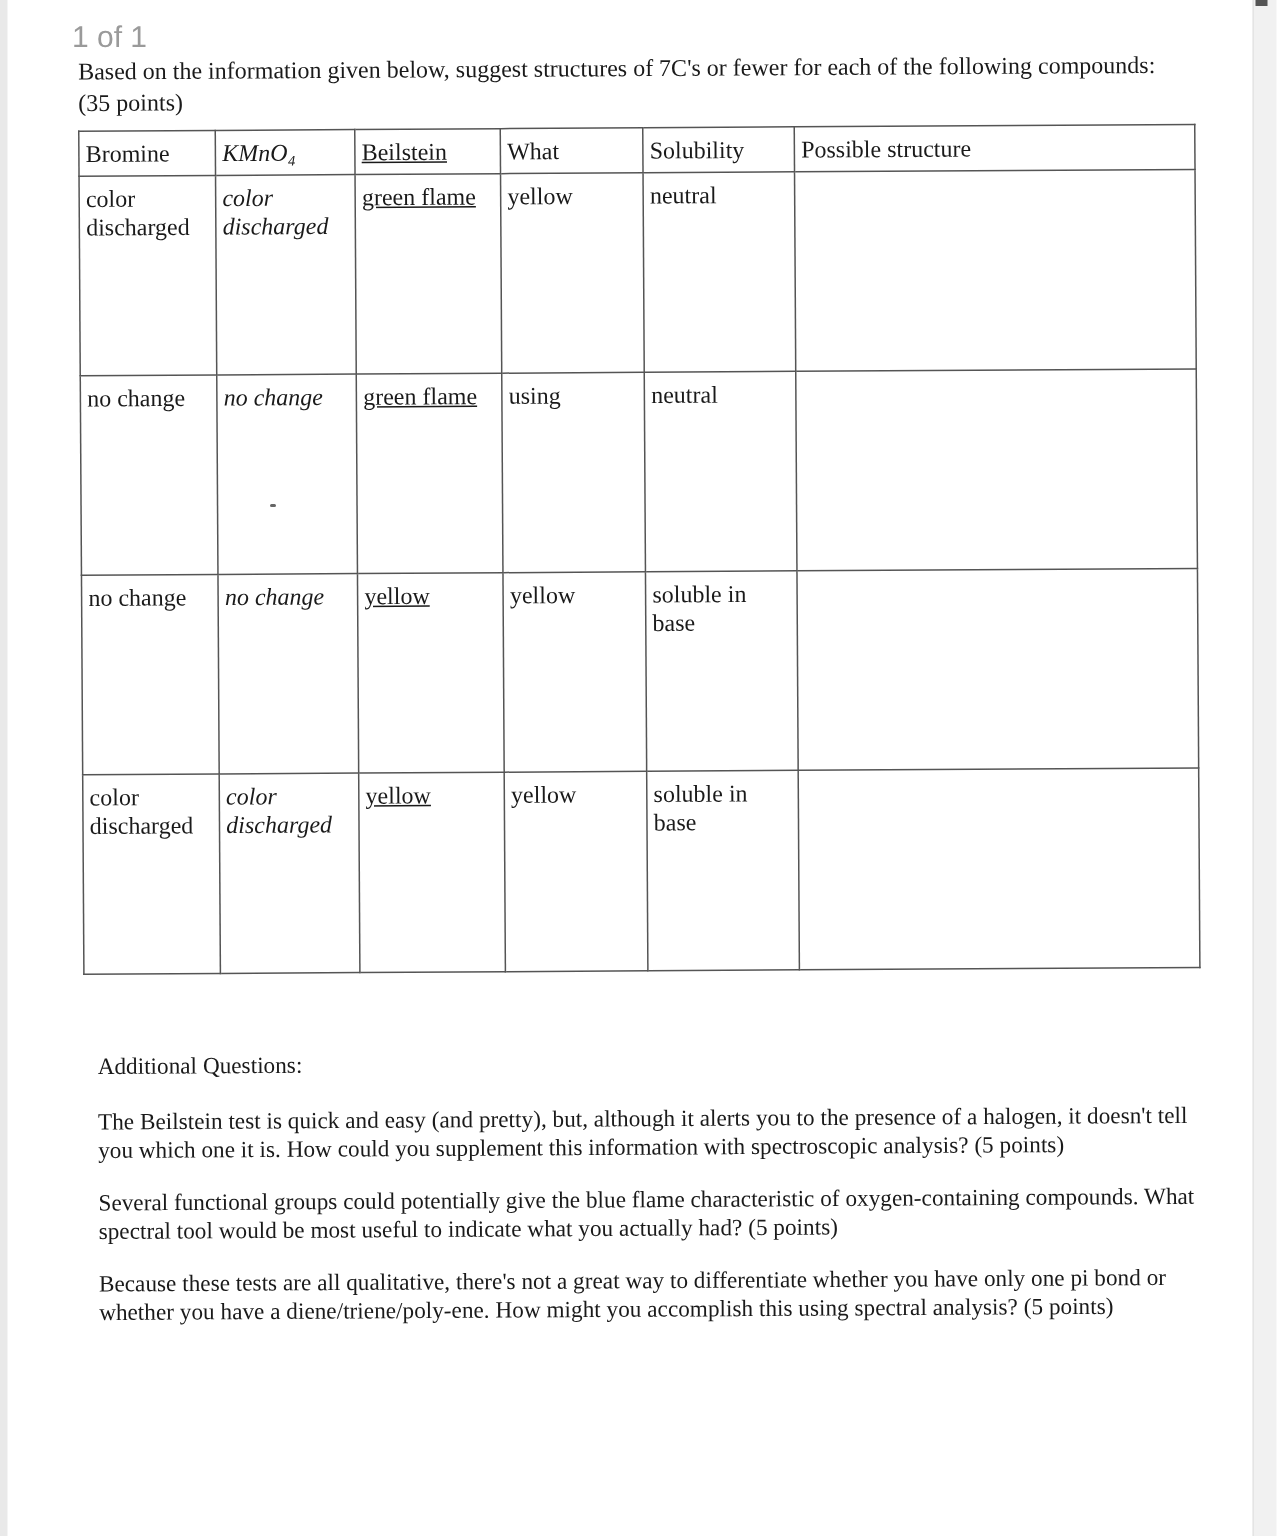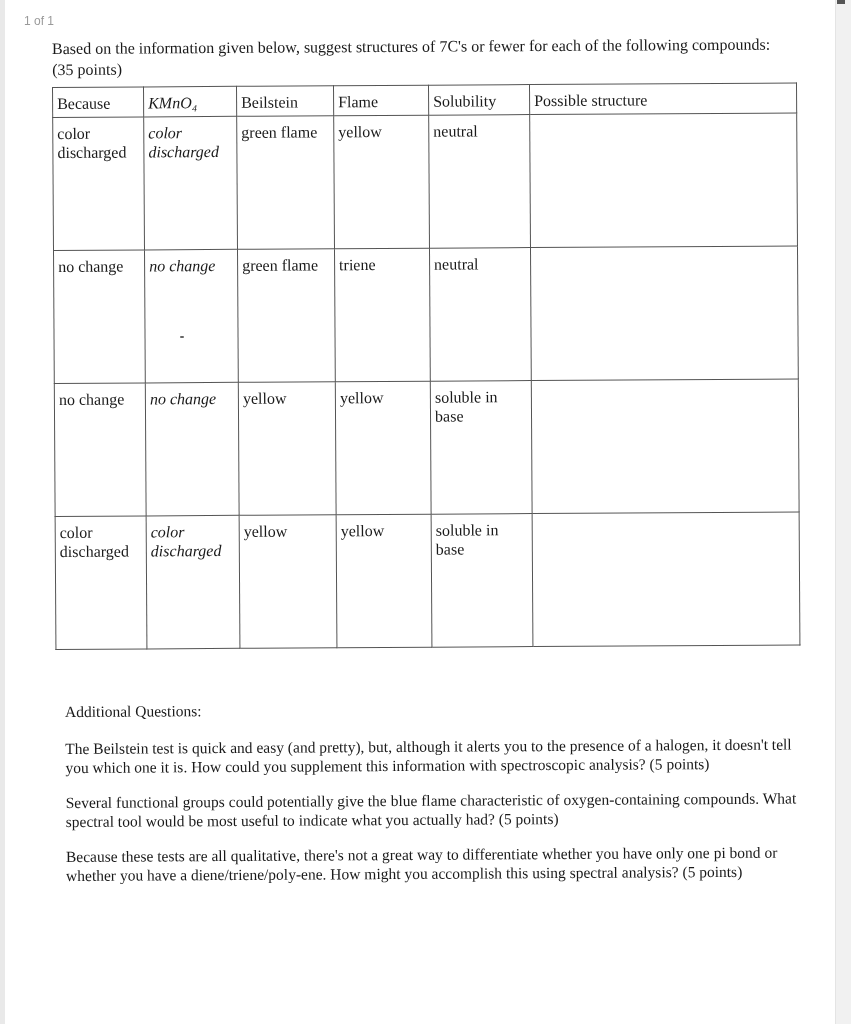--- a/index.html
+++ b/index.html
@@ -16,23 +16,23 @@
   }
   .edge-right {
     position: absolute; right: 0; top: 0; width: 15px; height: 1024px;
     background: #f1f1f1; border-left: 1px solid #e4e4e4;
   }
   .edge-right-tab {
     position: absolute; right: 6px; top: 0; width: 8px; height: 4px;
     background: #555;
   }
   .page-counter {
-    position: absolute; left: 24px; top: 14px;
+    position: absolute; left: 48px; top: 14px;
     font-family: "Liberation Sans", "DejaVu Sans", sans-serif;
-    font-size: 12px; color: #9a9a9a;
+    font-size: 20px; color: #9a9a9a;
   }
   .prompt {
     position: absolute; left: 52px; top: 38px; width: 760px;
     font-size: 16px; line-height: 21px;
     transform: rotate(-0.35deg); transform-origin: left top;
   }
   .table-wrap {
     position: absolute; left: 52px; top: 87px;
     transform: rotate(-0.35deg); transform-origin: left top;
   }
@@ -44,21 +44,21 @@
     border: 1px solid #555;
     vertical-align: top;
     text-align: left;
     font-weight: normal;
     padding: 6px 4px 4px 4px;
   }
   th { height: 16px; padding-top: 6px; }
   td { height: 122px; }
   .c0 { width: 82px; }
   .c1 { width: 84px; font-style: italic; }
-  .c2 { width: 88px; }
+  .c2 { width: 88px; text-decoration: underline; }
   .c3 { width: 86px; }
   .c4 { width: 92px; margin-top: 39px; }
   .c5 { width: 258px; }
   .questions {
     position: absolute; left: 65px; top: 702px; width: 745px;
     font-size: 15.5px; line-height: 19px;
     transform: rotate(-0.35deg); transform-origin: left top;
   }
   .questions p { margin: 0 0 16px 0; }
   .questions .heading { margin-bottom: 18px; }
@@ -79,42 +79,42 @@
 
 <div class="prompt">
   <div>Based on the information given below, suggest structures of 7C's or fewer for each of the following compounds:</div>
   <div>(35 points)</div>
 </div>
 
 <div class="table-wrap">
   <table>
     <thead>
       <tr>
-        <th class="c0">Because</th>
+        <th class="c0">Bromine</th>
         <th class="c1">KMnO₄</th>
         <th class="c2">Beilstein</th>
-        <th class="c3">Flame</th>
+        <th class="c3">What</th>
         <th class="c4">Solubility</th>
         <th class="c5">Possible structure</th>
       </tr>
     </thead>
     <tbody>
       <tr>
         <td class="c0">color discharged</td>
         <td class="c1">color discharged</td>
         <td class="c2">green flame</td>
         <td class="c3">yellow</td>
         <td class="c4">neutral</td>
         <td class="c5"></td>
       </tr>
       <tr>
         <td class="c0">no change</td>
         <td class="c1">no change</td>
         <td class="c2">green flame</td>
-        <td class="c3">triene</td>
+        <td class="c3">using</td>
         <td class="c4">neutral</td>
         <td class="c5"></td>
       </tr>
       <tr>
         <td class="c0">no change</td>
         <td class="c1">no change</td>
         <td class="c2">yellow</td>
         <td class="c3">yellow</td>
         <td class="c4">soluble in base</td>
         <td class="c5"></td>

